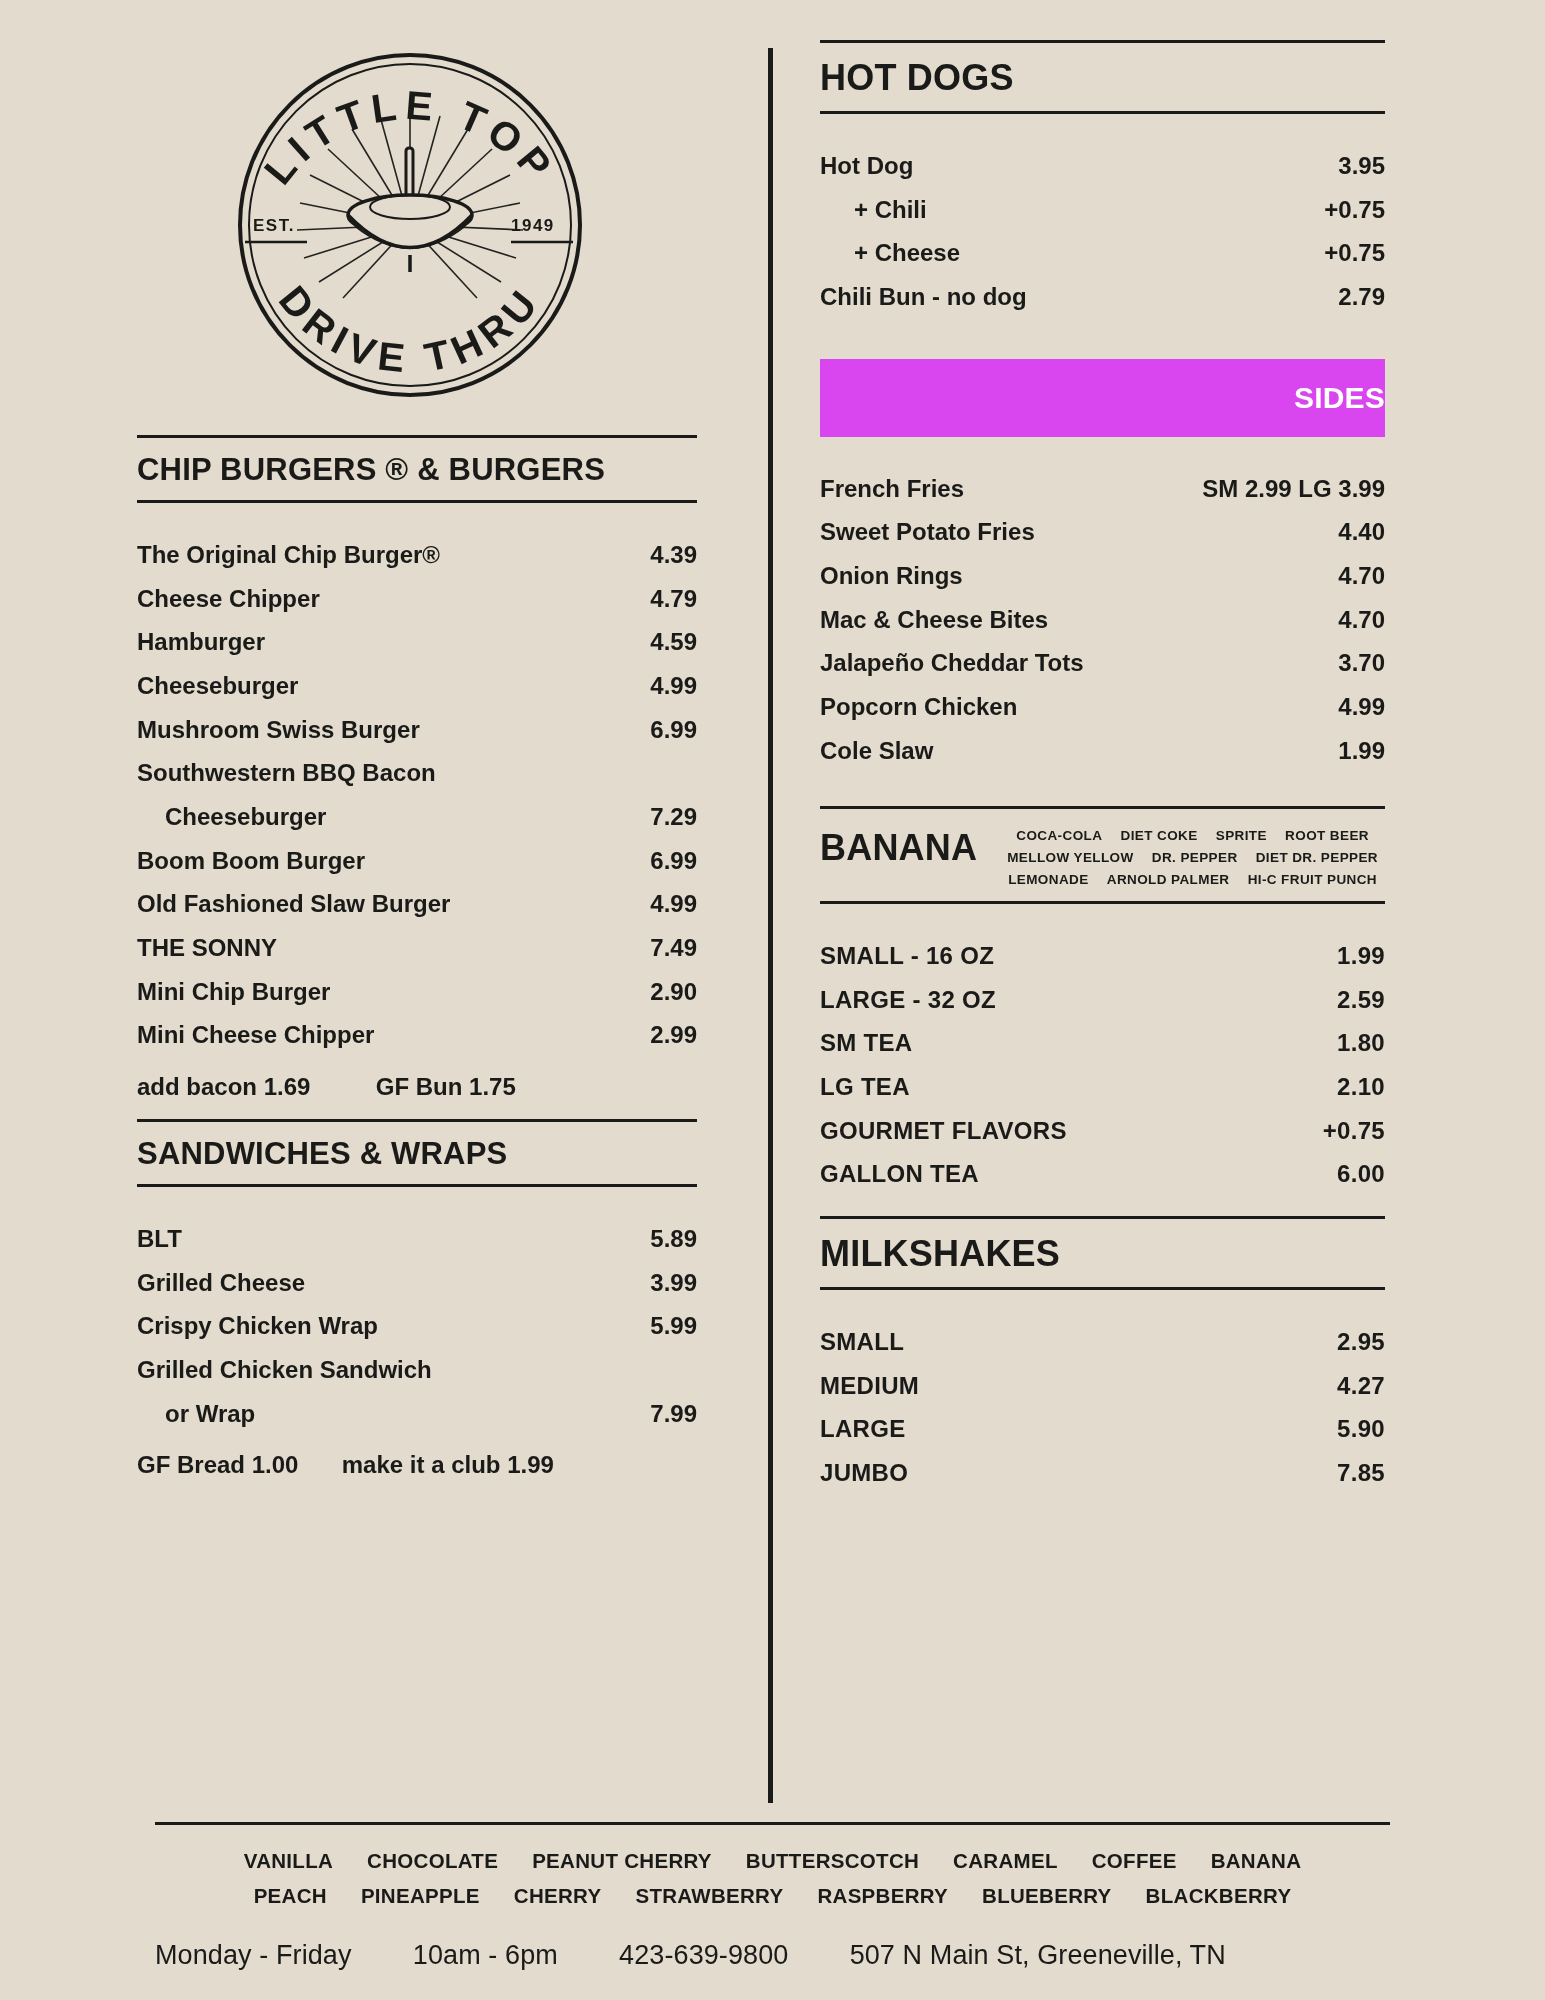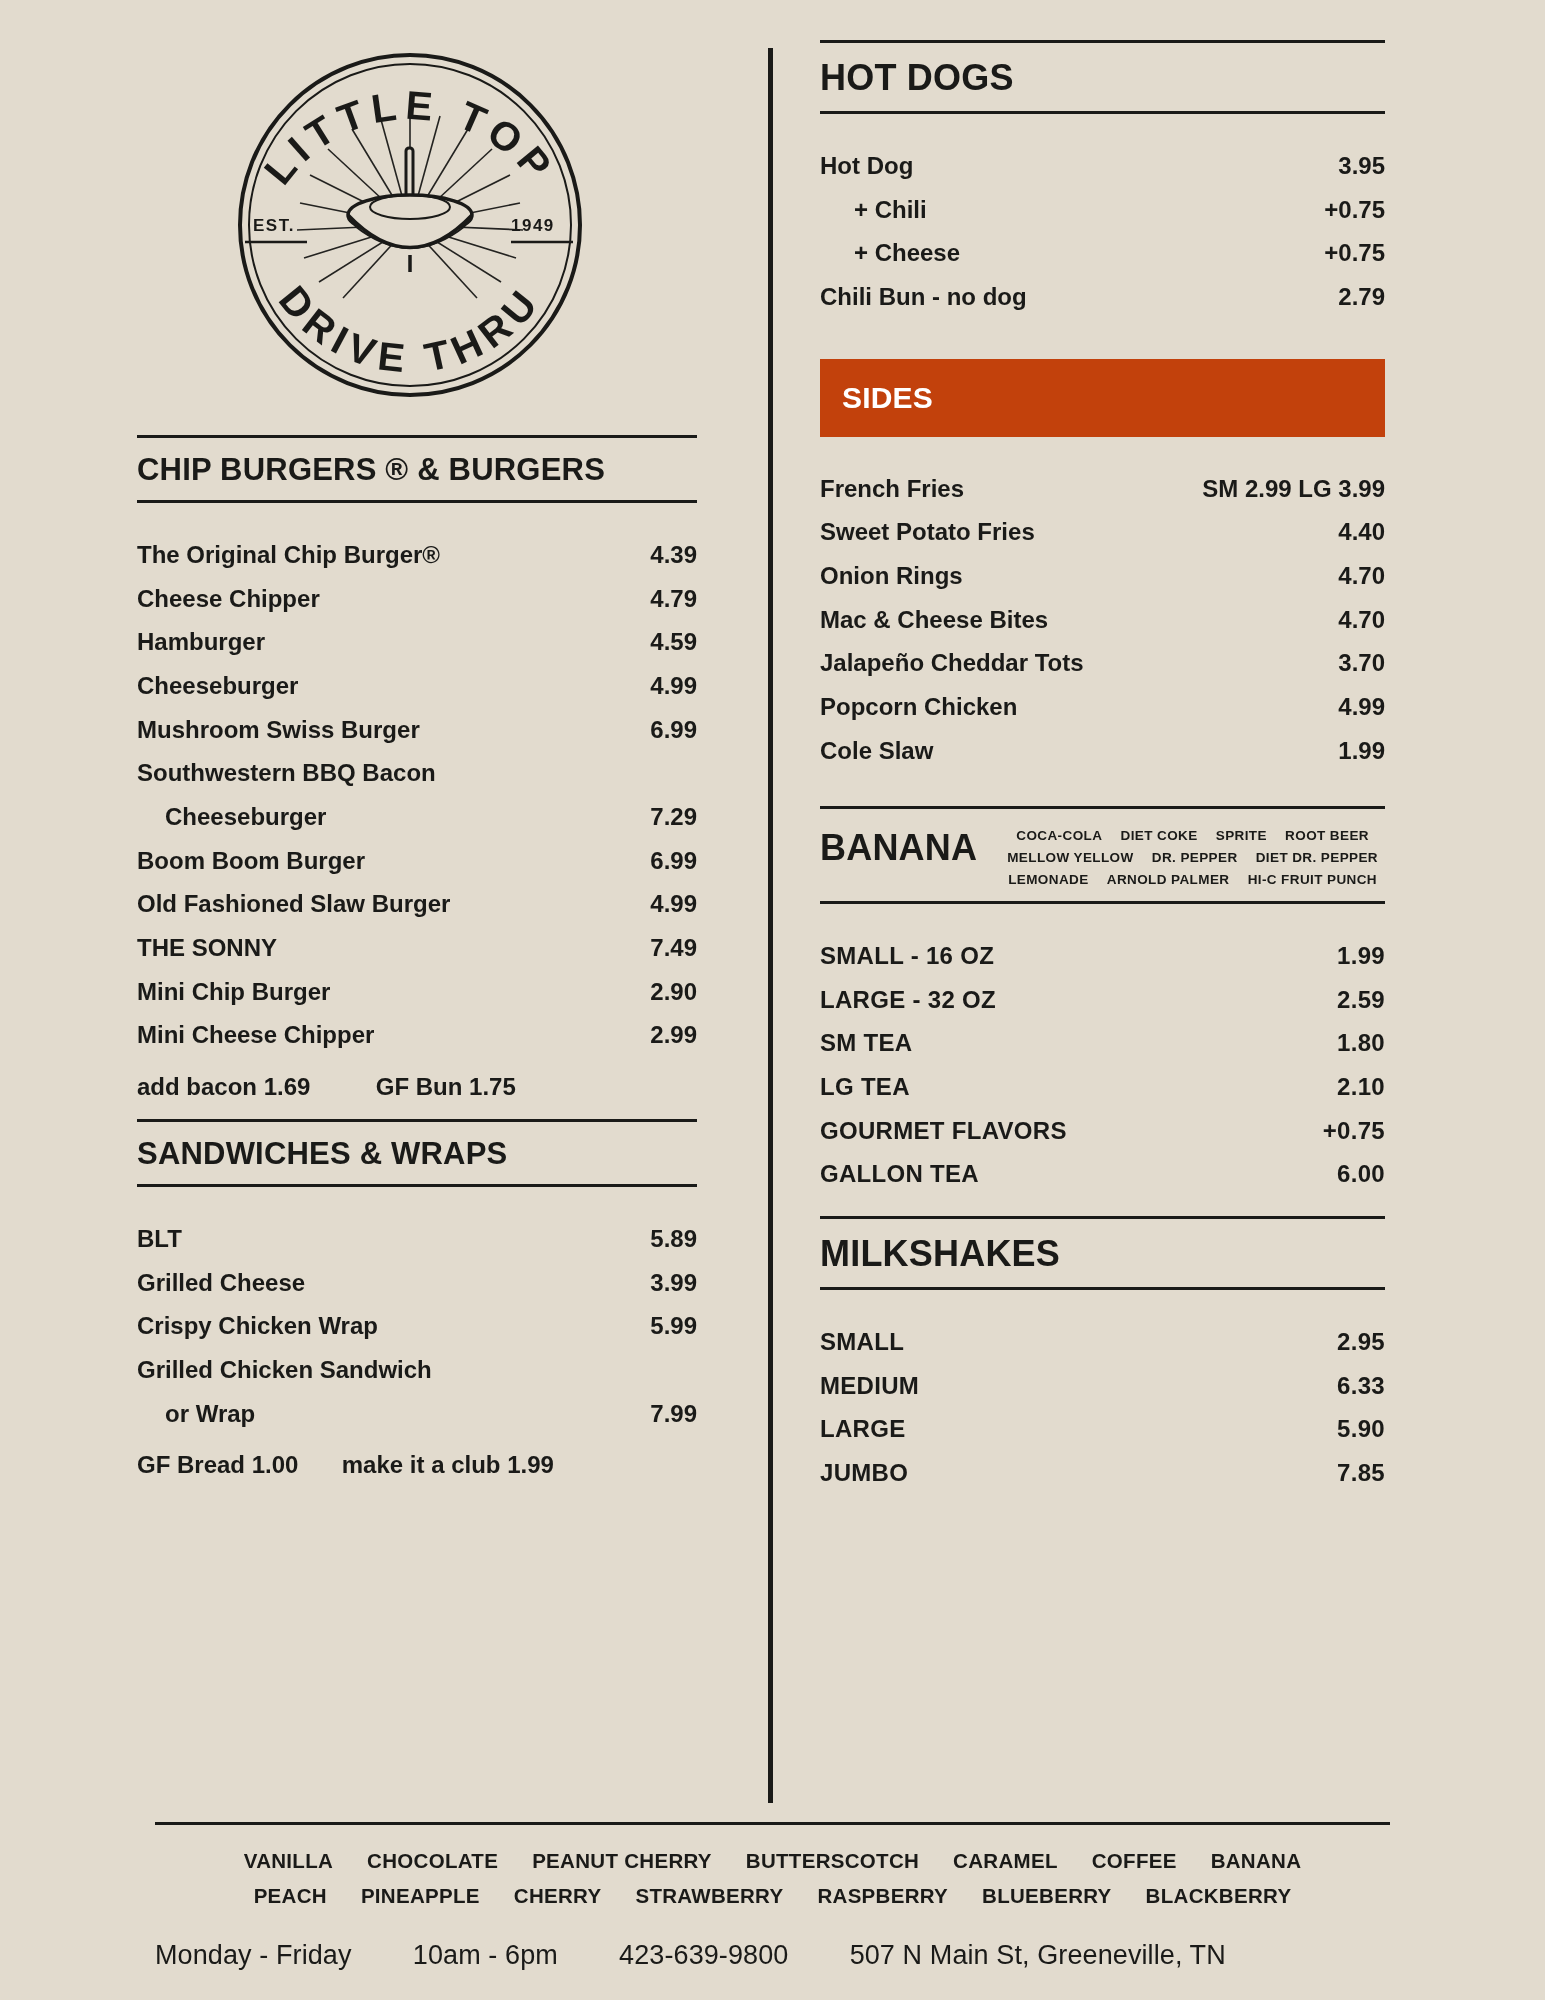--- a/index.html
+++ b/index.html
@@ -63,26 +63,27 @@
   .sec-head {
     font-size: 36px;
     font-weight: bold;
     letter-spacing: 0.2px;
     padding: 14px 0 12px 0;
   }
   .sec-head.big {
     font-size: 31px;
   }
   .black-band {
-    background: #c2410c;
+    background: #d946ef;
     color: #fff;
     padding: 22px 0 22px 22px;
     margin-top: 6px;
     box-sizing: border-box;
     width: 100%;
+    text-align: right;
   }
   .black-band .sec-head {
     padding: 0;
     color: #fff;
     font-size: 30px;
   }
 
   
   .rows {
     padding-top: 30px;
@@ -442,21 +443,21 @@
       <div class="rule"></div>
       <div class="sec-head">MILKSHAKES</div>
       <div class="rule"></div>
       <div class="rows">
         <div class="row caps">
             <span class="name">SMALL</span>
             <span class="price">2.95</span>
           </div>
         <div class="row caps">
             <span class="name">MEDIUM</span>
-            <span class="price">6.33</span>
+            <span class="price">4.27</span>
           </div>
         <div class="row caps">
             <span class="name">LARGE</span>
             <span class="price">5.90</span>
           </div>
         <div class="row caps">
             <span class="name">JUMBO</span>
             <span class="price">7.85</span>
           </div>
       </div>

